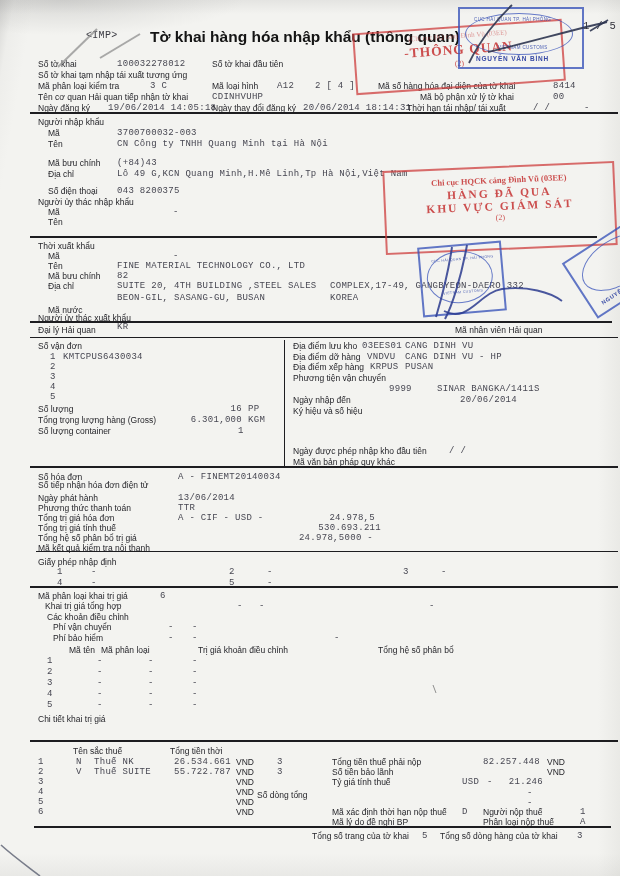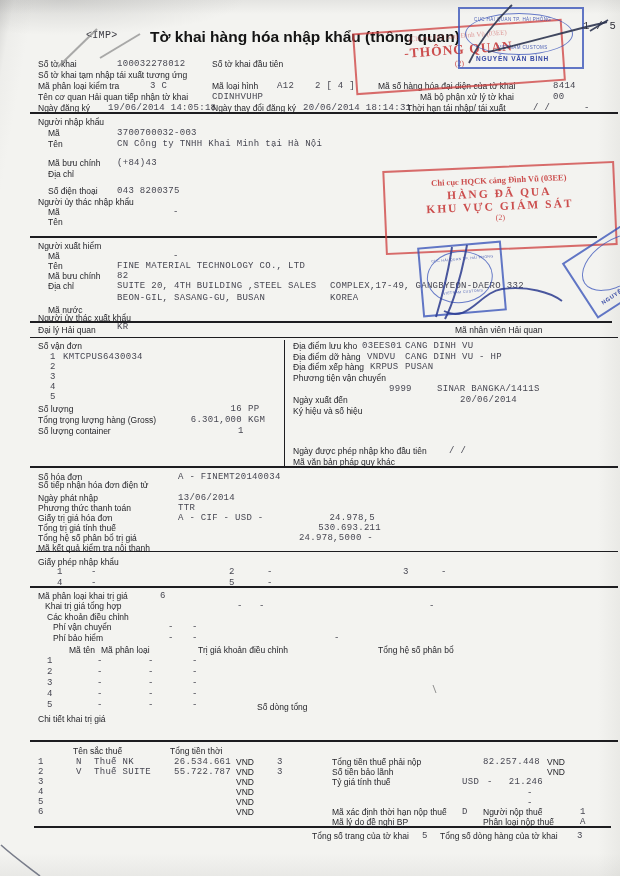--- a/index.html
+++ b/index.html
@@ -69,34 +69,35 @@
   <span class="lb" style="left:407px;top:103px">Thời hạn tái nhập/ tái xuất</span>
   <span class="mv" style="left:533px;top:103px">/  /</span>
   <span class="mv" style="left:584px;top:103px">-</span>
 
   <div class="hline" style="left:30px;top:112px;width:588px;height:2.2px"></div>
 
   <span class="lb" style="left:38px;top:117px">Người nhập khẩu</span>
   <span class="lb" style="left:48px;top:128px">Mã</span>
   <span class="mv" style="left:117px;top:128px">3700700032-003</span>
   <span class="lb" style="left:48px;top:139px">Tên</span>
-  <span class="mv" style="left:117px;top:139px">CN Công ty TNHH Khai Minh tại Hà Nội</span>
+  <span class="mv" style="left:117px;top:139px">CN Công ty TNHH Quang Minh tại Hà Nội</span>
   <span class="lb" style="left:48px;top:158px">Mã bưu chính</span>
   <span class="mv" style="left:117px;top:158px">(+84)43</span>
   <span class="lb" style="left:48px;top:169px">Địa chỉ</span>
+  <span class="mv" style="left:117px;top:169px">Lô 49 G,KCN Quang Minh,H.Mê Linh,Tp Hà Nội,Việt Nam</span>
   <span class="lb" style="left:48px;top:186px">Số điện thoại</span>
   <span class="mv" style="left:117px;top:186px">043 8200375</span>
   <span class="lb" style="left:38px;top:197px">Người ủy thác nhập khẩu</span>
   <span class="lb" style="left:48px;top:207px">Mã</span>
   <span class="mv" style="left:173px;top:207px">-</span>
   <span class="lb" style="left:48px;top:217px">Tên</span>
 
   <div class="hline" style="left:30px;top:236px;width:567px;height:2px"></div>
 
-  <span class="lb" style="left:38px;top:241px">Người xuất hiểm</span>
+  <span class="lb" style="left:38px;top:241px">Thời xuất khẩu</span>
   <span class="lb" style="left:48px;top:251px">Mã</span>
   <span class="mv" style="left:173px;top:251px">-</span>
   <span class="lb" style="left:48px;top:261px">Tên</span>
   <span class="mv" style="left:117px;top:261px">FINE MATERIAL TECHNOLOGY CO., LTD</span>
   <span class="lb" style="left:48px;top:271px">Mã bưu chính</span>
   <span class="mv" style="left:117px;top:271px">82</span>
   <span class="lb" style="left:48px;top:281px">Địa chỉ</span>
   <span class="mv" style="left:117px;top:281px">SUITE 20, 4TH BUILDING ,STEEL SALES</span>
   <span class="mv" style="left:330px;top:281px">COMPLEX,17-49, GANGBYEON-DAERO 332</span>
   <span class="mv" style="left:117px;top:293px">BEON-GIL, SASANG-GU, BUSAN</span>
@@ -133,48 +134,48 @@
   <span class="mv" style="left:405px;top:341px">CANG DINH VU</span>
   <span class="lb" style="left:293px;top:352px">Địa điểm dỡ hàng</span>
   <span class="mv" style="left:367px;top:352px">VNDVU</span>
   <span class="mv" style="left:405px;top:352px">CANG DINH VU - HP</span>
   <span class="lb" style="left:293px;top:362px">Địa điểm xếp hàng</span>
   <span class="mv" style="left:370px;top:362px">KRPUS</span>
   <span class="mv" style="left:405px;top:362px">PUSAN</span>
   <span class="lb" style="left:293px;top:373px">Phương tiện vận chuyển</span>
   <span class="mv" style="left:389px;top:384px">9999</span>
   <span class="mv" style="left:437px;top:384px">SINAR BANGKA/1411S</span>
-  <span class="lb" style="left:293px;top:395px">Ngày xuất đến</span>
+  <span class="lb" style="left:293px;top:395px">Ngày nhập đến</span>
   <span class="mv" style="left:460px;top:395px">20/06/2014</span>
   <span class="lb" style="left:293px;top:406px">Ký hiệu và số hiệu</span>
   <span class="lb" style="left:293px;top:446px">Ngày được phép nhập kho đầu tiên</span>
   <span class="mv" style="left:449px;top:446px">/  /</span>
   <span class="lb" style="left:293px;top:457px">Mã văn bản pháp quy khác</span>
 
   <div class="hline" style="left:30px;top:466px;width:588px;height:2px"></div>
 
   <span class="lb" style="left:38px;top:472px">Số hóa đơn</span>
   <span class="mv" style="left:178px;top:472px">A - FINEMT20140034</span>
   <span class="lb" style="left:38px;top:480px">Số tiếp nhận hóa đơn điện tử</span>
-  <span class="lb" style="left:38px;top:493px">Ngày phát nhập</span>
+  <span class="lb" style="left:38px;top:493px">Ngày phát hành</span>
   <span class="mv" style="left:178px;top:493px">13/06/2014</span>
   <span class="lb" style="left:38px;top:503px">Phương thức thanh toán</span>
   <span class="mv" style="left:178px;top:503px">TTR</span>
-  <span class="lb" style="left:38px;top:513px">Giấy trị giá hóa đơn</span>
+  <span class="lb" style="left:38px;top:513px">Tổng trị giá hóa đơn</span>
   <span class="mv" style="left:178px;top:513px">A - CIF - USD -</span>
   <span class="mv" style="right:245px;top:513px">24.978,5</span>
   <span class="lb" style="left:38px;top:523px">Tổng trị giá tính thuế</span>
   <span class="mv" style="right:239px;top:523px">530.693.211</span>
   <span class="lb" style="left:38px;top:533px">Tổng hệ số phân bổ trị giá</span>
   <span class="mv" style="right:247px;top:533px">24.978,5000 -</span>
   <span class="lb" style="left:38px;top:543px">Mã kết quả kiểm tra nội thanh</span>
 
   <div class="hline" style="left:36px;top:551px;width:582px;height:1.4px"></div>
 
-  <span class="lb" style="left:38px;top:557px">Giấy phép nhập khẩu</span>
+  <span class="lb" style="left:38px;top:557px">Giấy phép nhập định</span>
   <span class="mv" style="left:57px;top:567px">1</span>
   <span class="mv" style="left:91px;top:567px">-</span>
   <span class="mv" style="left:229px;top:567px">2</span>
   <span class="mv" style="left:267px;top:567px">-</span>
   <span class="mv" style="left:403px;top:567px">3</span>
   <span class="mv" style="left:441px;top:567px">-</span>
   <span class="mv" style="left:57px;top:578px">4</span>
   <span class="mv" style="left:91px;top:578px">-</span>
   <span class="mv" style="left:229px;top:578px">5</span>
   <span class="mv" style="left:267px;top:578px">-</span>
@@ -218,21 +219,21 @@
   <span class="mv" style="left:192px;top:689px">-</span>
   <span class="mv" style="left:47px;top:700px">5</span>
   <span class="mv" style="left:97px;top:700px">-</span>
   <span class="mv" style="left:148px;top:700px">-</span>
   <span class="mv" style="left:192px;top:700px">-</span>
   <span class="lb" style="left:38px;top:714px">Chi tiết khai trị giá</span>
 
   <div class="hline" style="left:30px;top:740px;width:588px;height:2px"></div>
   <span class="lb" style="left:73px;top:746px">Tên sắc thuế</span>
   <span class="lb" style="left:170px;top:746px">Tổng tiền thời</span>
-  <span class="lb" style="left:257px;top:702px">Số dòng tổng</span>
+  <span class="lb" style="left:257px;top:790px">Số dòng tổng</span>
 
   <span class="mv" style="left:38px;top:757px">1</span>
   <span class="mv" style="left:76px;top:757px">N</span>
   <span class="mv" style="left:94px;top:757px">Thuế NK</span>
   <span class="mv" style="right:389px;top:757px">26.534.661</span>
   <span class="lb" style="left:236px;top:757px">VND</span>
   <span class="mv" style="left:277px;top:757px">3</span>
 
   <span class="mv" style="left:38px;top:767px">2</span>
   <span class="mv" style="left:76px;top:767px">V</span>

